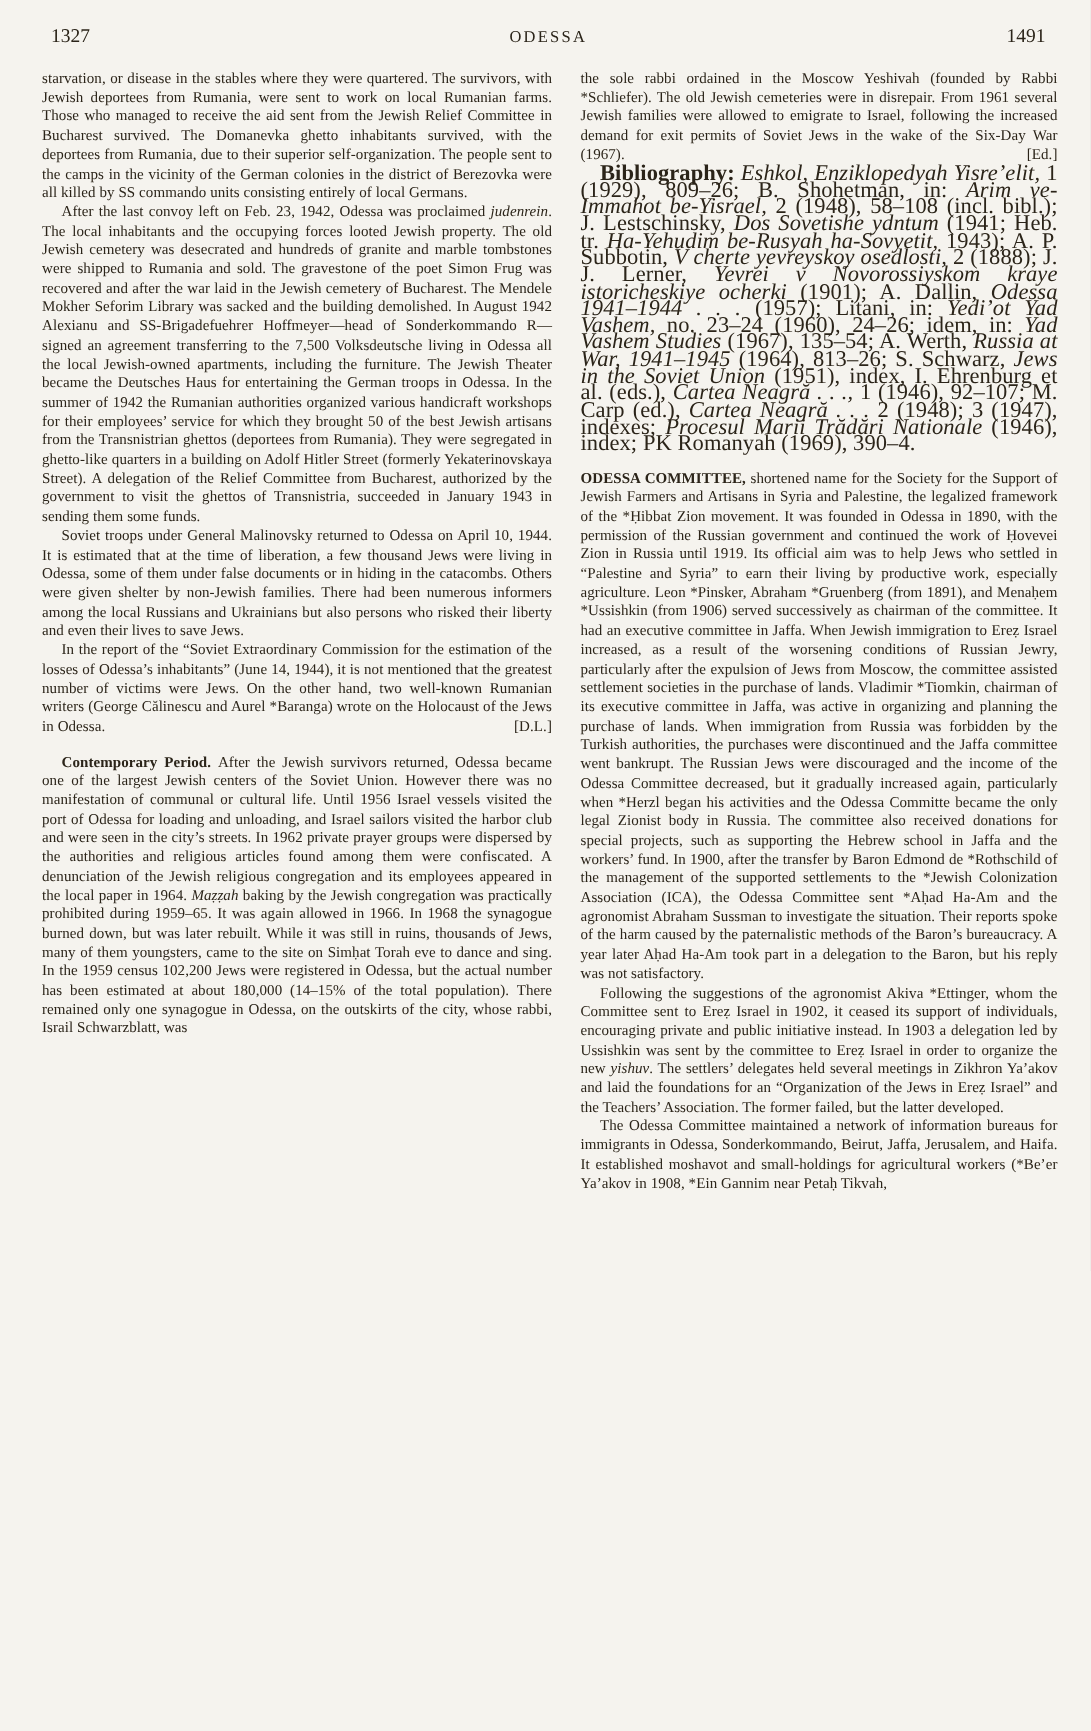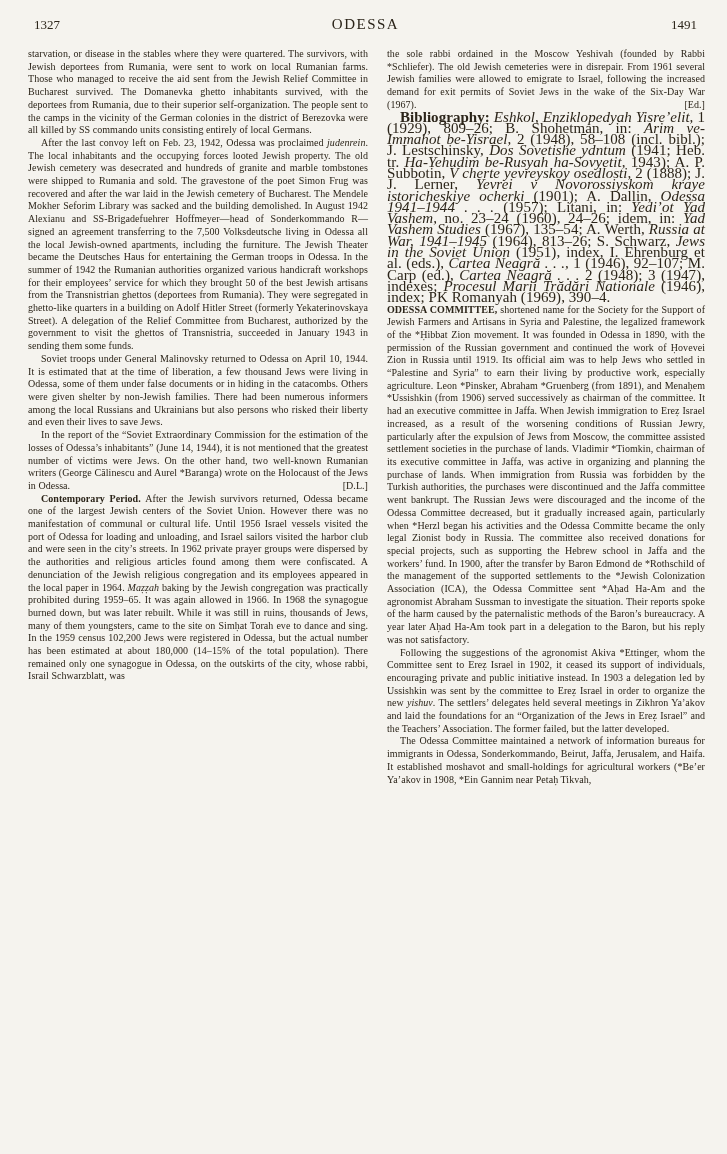--- a/index.html
+++ b/index.html
@@ -12,37 +12,37 @@
     overflow:hidden;
     font-family:"Liberation Serif","DejaVu Serif",serif;
     color:#2b2419;
   }
   .running-head{
     display:flex;justify-content:space-between;align-items:baseline;
     font-size:13.5px;
     padding:0 8px 0 6px;
     margin-bottom:15px;
   }
-  .head-title{letter-spacing:1.5px;font-size:15px;}
+  .head-title{letter-spacing:1.5px;font-size:11px;}
   .folio{font-size:13px;}
   .columns{
     display:grid;
     grid-template-columns:340px 318px;
     column-gap:19px;
   }
   .para{
     margin:0;
     text-align:justify;
     font-size:10px;
     line-height:12.7px;
     letter-spacing:0.05px;
   }
   .para.indent{text-indent:13px;}
   .para.small{font-size:15px;line-height:11.3px;}
-  .para.space-before{font-family:Liberation Serif, serif;}
+  .para.space-before{margin-top:11px;font-family:Liberation Serif, serif;}
   .seg-b{font-weight:bold;}
   .seg-i{font-style:italic;}
   .seg-sig{float:right;}
 </style>
 </head>
 <body>
 
 <div class="page">
   <header class="running-head">
     <span class="folio">1327</span>

